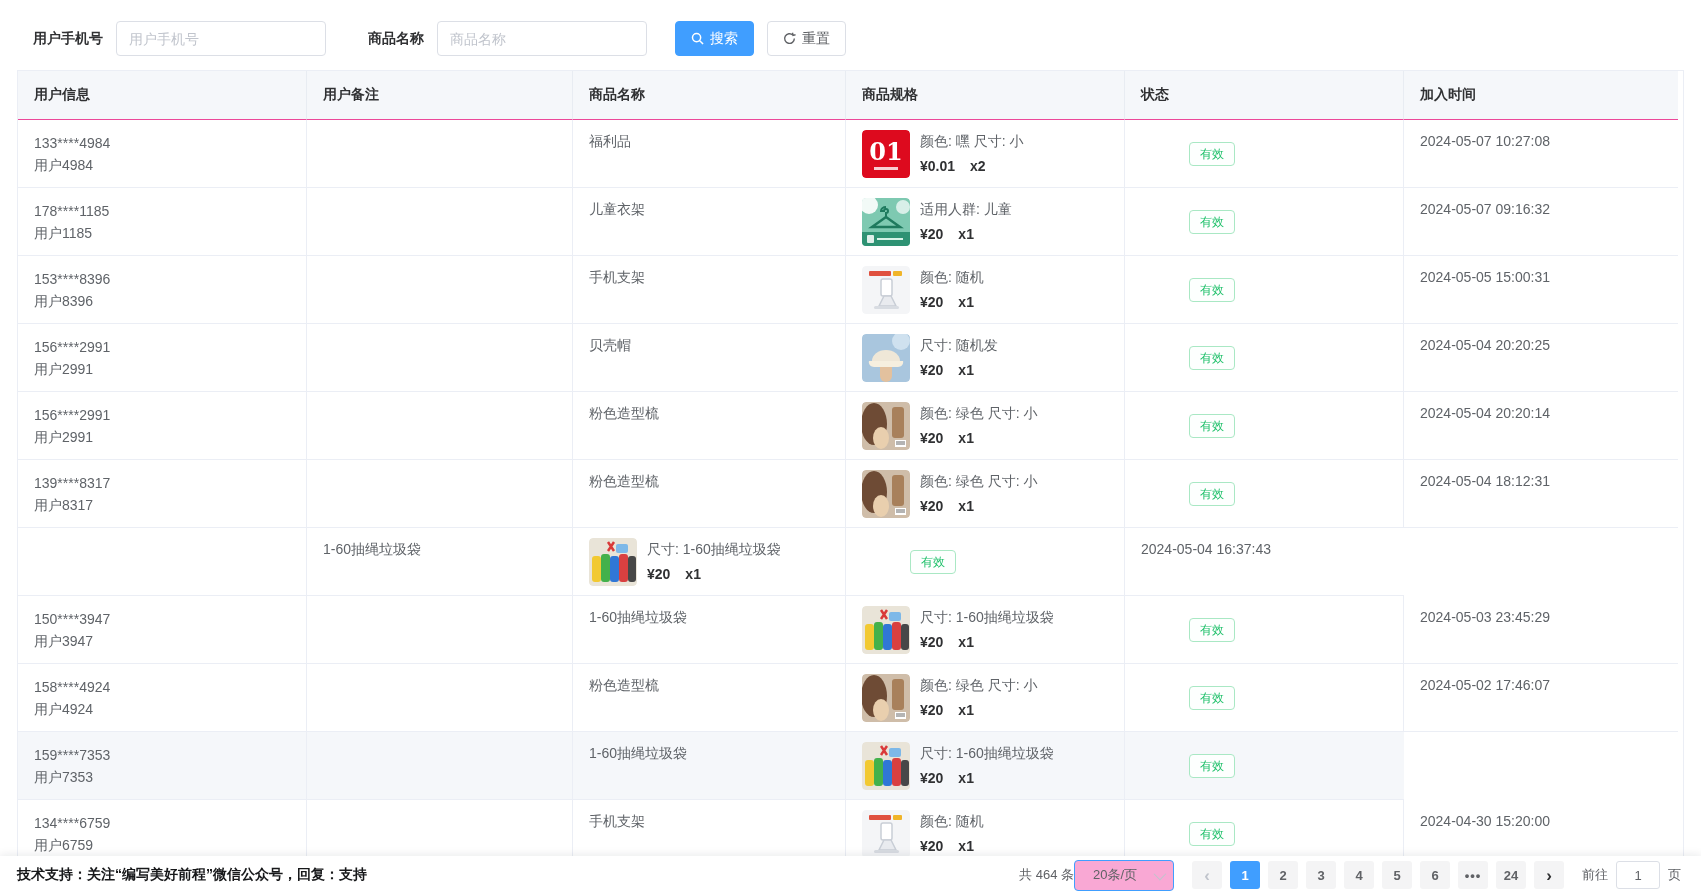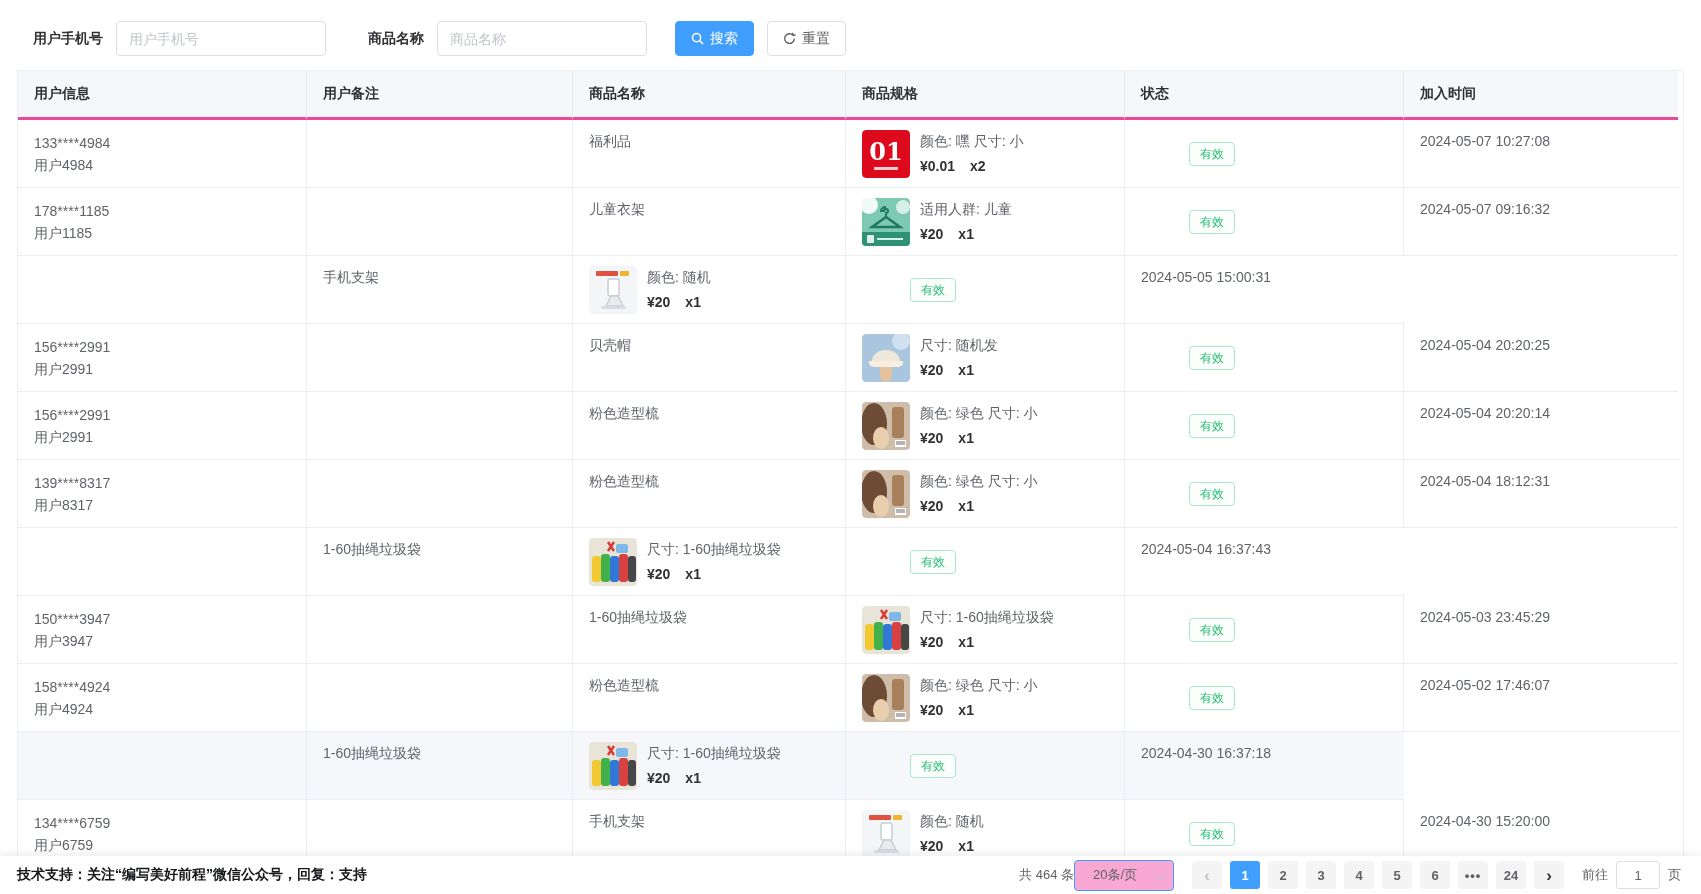--- a/index.html
+++ b/index.html
@@ -18,21 +18,21 @@
     align-items:center; gap:6px; padding:0 15px; cursor:pointer;
     font-family:"Liberation Sans","DejaVu Sans",sans-serif; }
   .btn-primary { margin-left:28px; background:#409eff; border:1px solid #409eff; color:#fff; }
   .btn-plain { margin-left:13px; background:#fff; border:1px solid #dcdfe6; color:#606266; }
 
   
   .table-wrap { margin:0 17px; border:1px solid #ebeef5; border-bottom:none; }
   .grid { display:grid; grid-template-columns:289px 266px 273px 279px 279px 274px; }
   .th { height:49px; display:flex; align-items:center; padding:0 16px;
     background:#f5f7fa; font-size:14px; font-weight:700; color:#303133;
-    border-right:1px solid #e8ecf2; border-bottom:3px solid #ec4899; }
+    border-right:1px solid #e8ecf2; border-bottom:1px solid #ec4899; }
   .th:last-child { border-right:none; }
   .tr { height:68px; }
   .tr.hl .td { background:#f5f7fa; }
   .td { border-right:1px solid #ebeef5; border-bottom:1px solid #ebeef5;
     padding:13px 16px; font-size:14px; color:#5f6368; overflow:hidden; }
   .td:last-child { border-right:none; }
   .user-line { line-height:21px; }
   .user-line + .user-line { margin-top:1px; }
   .td.spec { display:flex; align-items:center; gap:10px; padding:10px 16px; }
   .thumb { width:48px; height:48px; flex:0 0 48px; }
@@ -163,20 +163,24 @@
         </span>
       </span>
     </div>
     <div class="td status-cell">
       <span class="badge">有效</span>
     </div>
     <div class="td">2024-05-07 09:16:32</div>
   </div>
 
   <div class="grid tr">
+    <div class="td">
+      <div class="user-line">153****8396</div>
+      <div class="user-line">用户8396</div>
+    </div>
     <div class="td"></div>
     <div class="td">手机支架</div>
     <div class="td spec">
       <span class="thumb">
             <svg viewBox="0 0 48 48">
               <rect width="48" height="48" rx="4" fill="#f4f5f7"></rect>
               <rect x="7" y="5" width="22" height="5" rx="1" fill="#e0513f"></rect>
               <rect x="31" y="5" width="9" height="5" rx="1" fill="#f0b429"></rect>
               <rect x="19" y="13" width="11" height="17" rx="2" fill="#fff" stroke="#c9ced6" stroke-width="1.5"></rect>
               <path d="M17 40h17l-5-10h-7z" fill="#e9ebef" stroke="#c9ced6" stroke-width="1.5"></path>
@@ -375,20 +379,24 @@
         </span>
       </span>
     </div>
     <div class="td status-cell">
       <span class="badge">有效</span>
     </div>
     <div class="td">2024-05-02 17:46:07</div>
   </div>
 
   <div class="grid tr hl">
+    <div class="td">
+      <div class="user-line">159****7353</div>
+      <div class="user-line">用户7353</div>
+    </div>
     <div class="td"></div>
     <div class="td">1-60抽绳垃圾袋</div>
     <div class="td spec">
       <span class="thumb">
             <svg viewBox="0 0 48 48">
               <rect width="48" height="48" rx="4" fill="#e9e4d8"></rect>
               <rect x="3" y="18" width="9" height="26" rx="3" fill="#f2c931"></rect>
               <rect x="12" y="16" width="9" height="28" rx="3" fill="#43b14b"></rect>
               <rect x="21" y="18" width="9" height="26" rx="3" fill="#3077d6"></rect>
               <rect x="30" y="16" width="9" height="28" rx="3" fill="#d94040"></rect>
@@ -400,21 +408,20 @@
       <span class="spec-lines">
         <span class="spec-text">尺寸: 1-60抽绳垃圾袋</span>
         <span class="price-line">
           <span>¥20</span><span class="qty">x1</span>
         </span>
       </span>
     </div>
     <div class="td status-cell">
       <span class="badge">有效</span>
     </div>
-    <div class="td">2024-04-30 16:37:18</div>
   </div>
 
   <div class="grid tr">
     <div class="td">
       <div class="user-line">134****6759</div>
       <div class="user-line">用户6759</div>
     </div>
     <div class="td"></div>
     <div class="td">手机支架</div>
     <div class="td spec">

